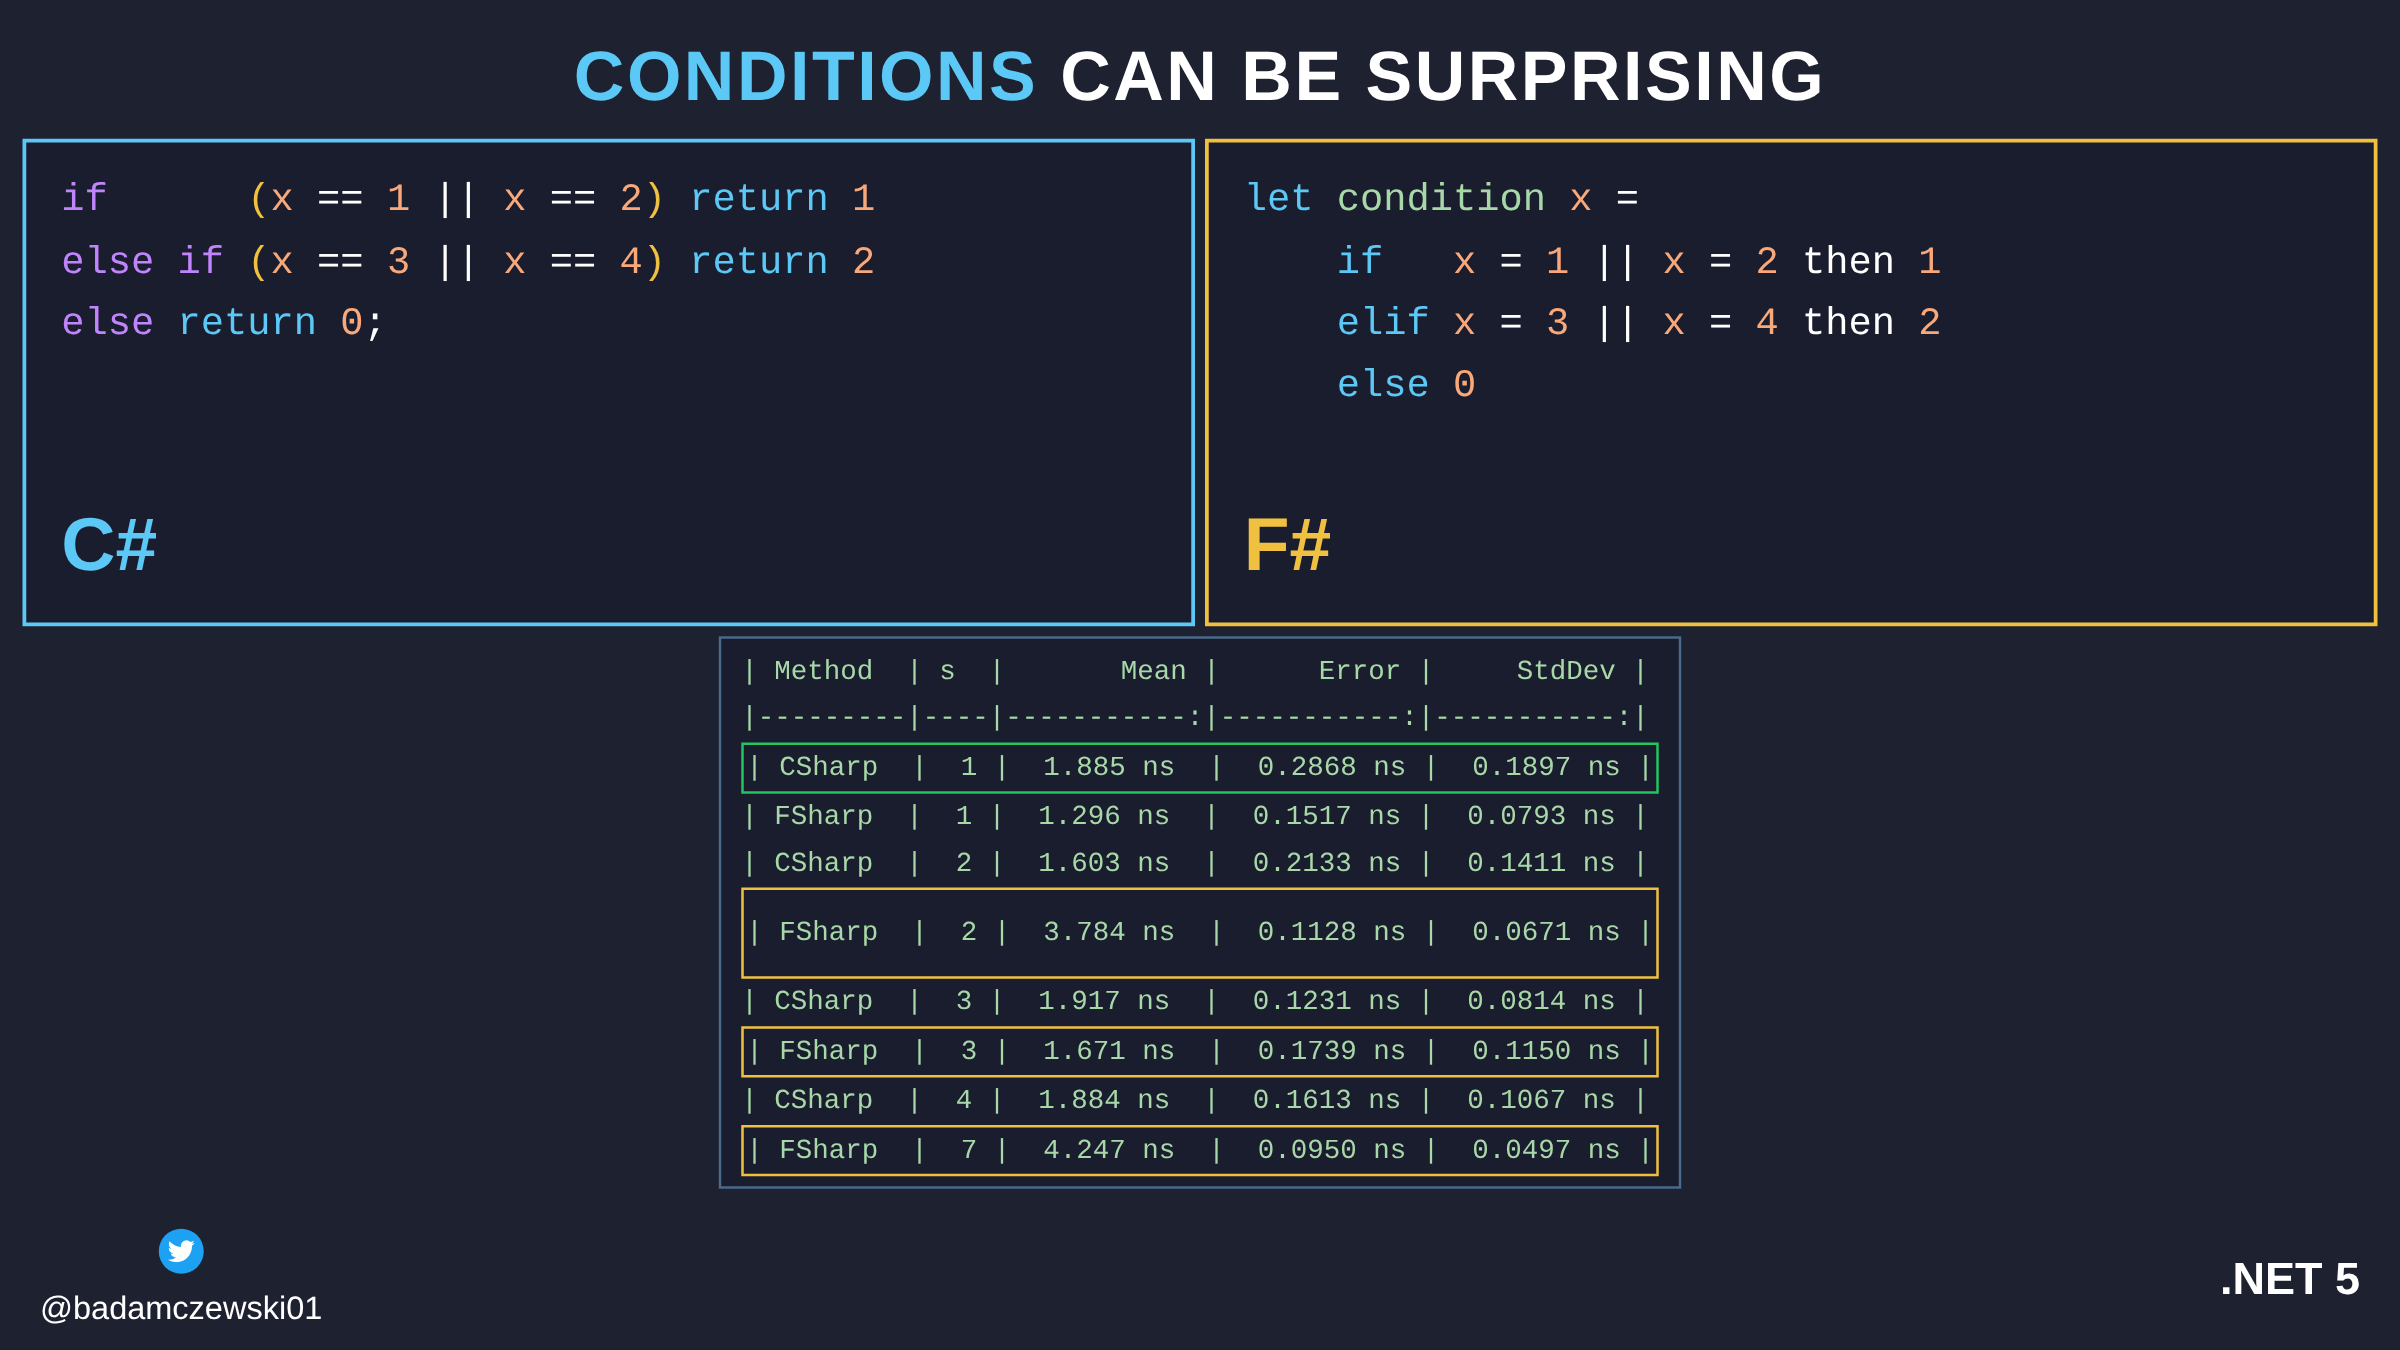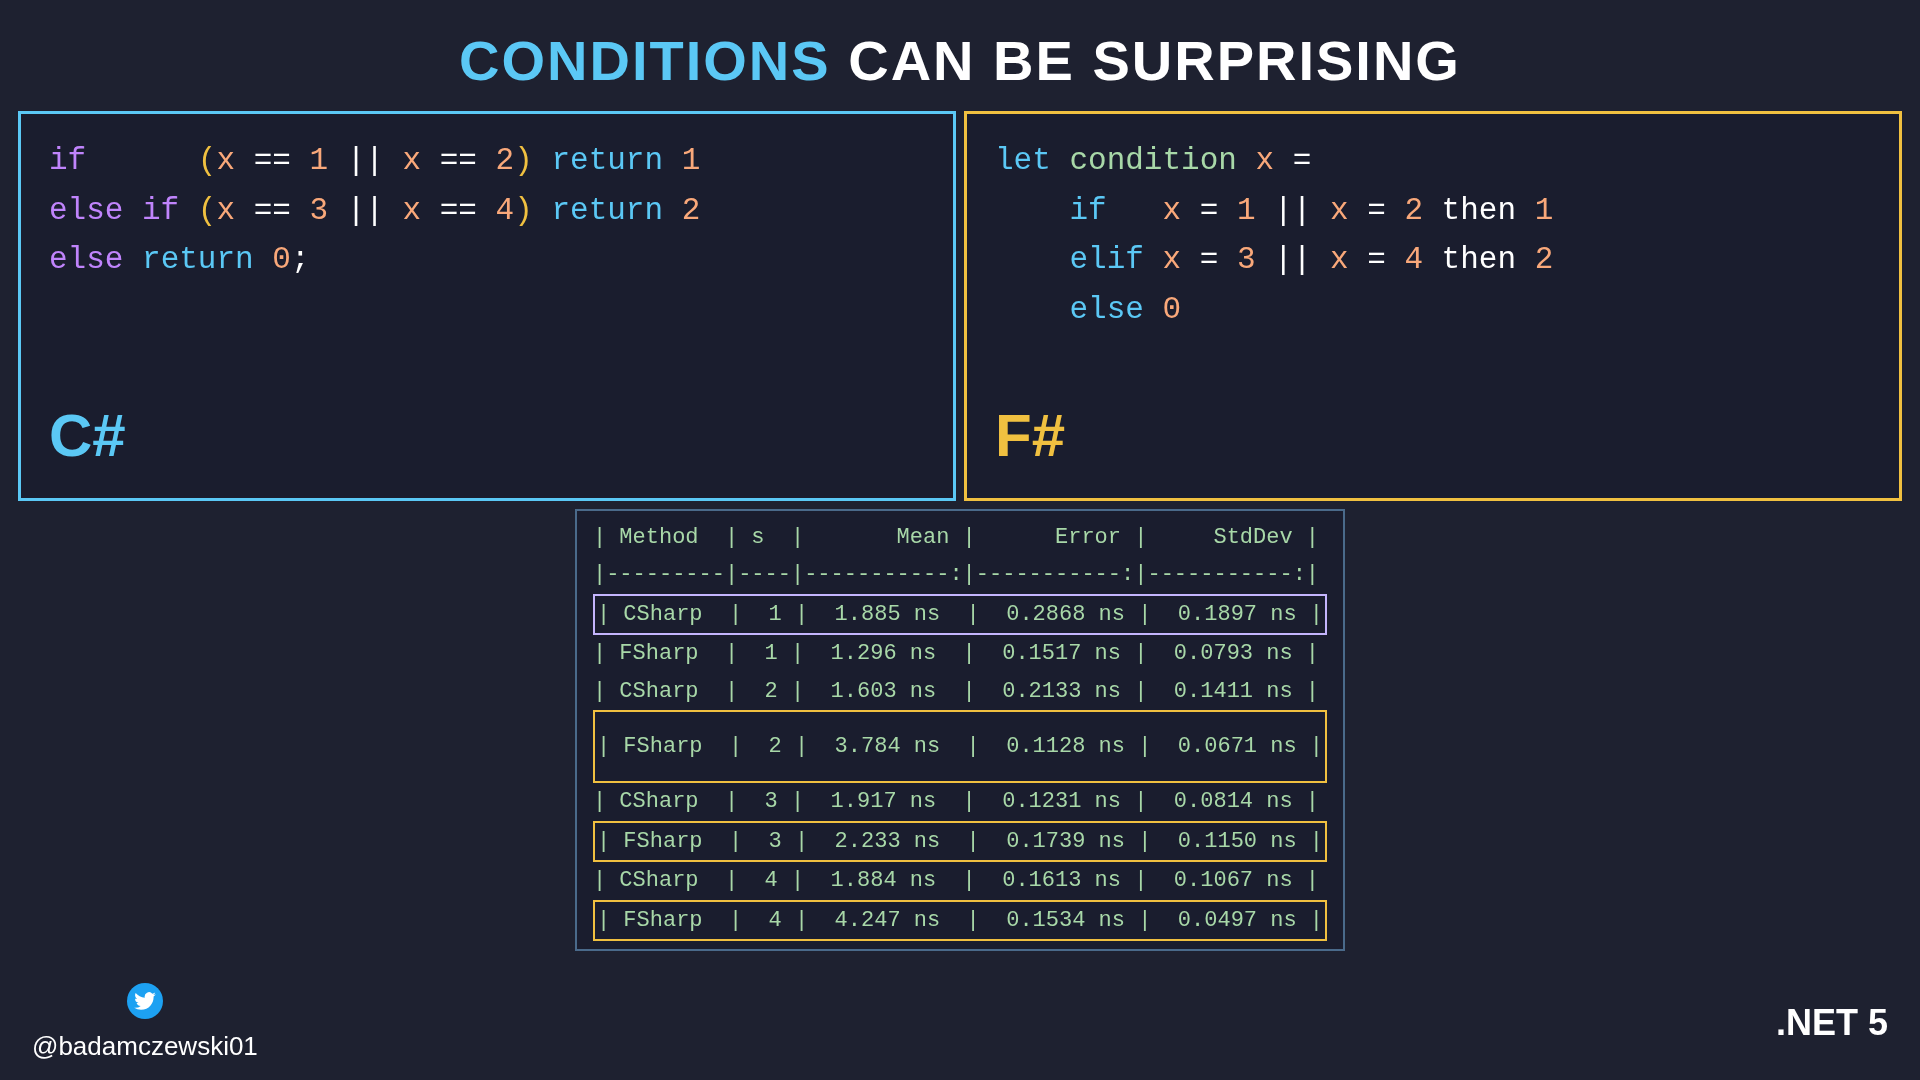--- a/index.html
+++ b/index.html
@@ -192,34 +192,34 @@
     <div class="lang-label lang-label-fsharp">F#</div>
   </div>
 
 </div>
 
 <div class="bench-table-wrapper">
   <div class="bench-table">
     <span class="bench-line col-header">| Method  | s  |       Mean |      Error |     StdDev |</span>
     <span class="bench-line col-sep">|---------|----|-----------:|-----------:|-----------:|</span>
     <span class="bench-line" style="display:flex; align-items:center;">
-      <span style="border: 2px solid #c4b5fd; display:inline-block; padding: 0 2px;">| CSharp  |  1 |  1.885 ns  |  0.2868 ns |  0.1897 ns |</span>
+      <span style="border: 2px solid #22c55e; display:inline-block; padding: 0 2px;">| CSharp  |  1 |  1.885 ns  |  0.2868 ns |  0.1897 ns |</span>
     </span>
     <span class="bench-line">| FSharp  |  1 |  1.296 ns  |  0.1517 ns |  0.0793 ns |</span>
     <span class="bench-line">| CSharp  |  2 |  1.603 ns  |  0.2133 ns |  0.1411 ns |</span>
     <span class="bench-line" style="display:flex; align-items:center;">
       <span style="border: 2px solid #f0c040; display:inline-block; padding: 16px 2px;">| FSharp  |  2 |  3.784 ns  |  0.1128 ns |  0.0671 ns |</span>
     </span>
     <span class="bench-line">| CSharp  |  3 |  1.917 ns  |  0.1231 ns |  0.0814 ns |</span>
     <span class="bench-line" style="display:flex; align-items:center;">
-      <span style="border: 2px solid #f0c040; display:inline-block; padding: 0 2px;">| FSharp  |  3 |  2.233 ns  |  0.1739 ns |  0.1150 ns |</span>
+      <span style="border: 2px solid #f0c040; display:inline-block; padding: 0 2px;">| FSharp  |  3 |  1.671 ns  |  0.1739 ns |  0.1150 ns |</span>
     </span>
     <span class="bench-line">| CSharp  |  4 |  1.884 ns  |  0.1613 ns |  0.1067 ns |</span>
     <span class="bench-line" style="display:flex; align-items:center;">
-      <span style="border: 2px solid #f0c040; display:inline-block; padding: 0 2px;">| FSharp  |  4 |  4.247 ns  |  0.1534 ns |  0.0497 ns |</span>
+      <span style="border: 2px solid #f0c040; display:inline-block; padding: 0 2px;">| FSharp  |  7 |  4.247 ns  |  0.0950 ns |  0.0497 ns |</span>
     </span>
   </div>
 </div>
 
 <div class="footer">
   <div class="twitter-handle">
     <div class="twitter-icon">
       <svg width="22" height="18" viewBox="0 0 24 20" fill="white">
         <path d="M23.954 2.569a10 10 0 0 1-2.825.775 4.958 4.958 0 0 0 2.163-2.723 9.99 9.99 0 0 1-3.127 1.195 4.92 4.92 0 0 0-8.384 4.482C7.691 6.094 4.066 4.13 1.64 1.161a4.822 4.822 0 0 0-.666 2.475c0 1.71.87 3.213 2.188 4.096a4.904 4.904 0 0 1-2.228-.616v.06a4.923 4.923 0 0 0 3.946 4.827 4.996 4.996 0 0 1-2.212.085 4.937 4.937 0 0 0 4.604 3.417 9.868 9.868 0 0 1-6.102 2.105c-.39 0-.779-.023-1.17-.067a13.995 13.995 0 0 0 7.557 2.209c9.054 0 13.999-7.496 13.999-13.986 0-.209 0-.42-.015-.63a9.936 9.936 0 0 0 2.46-2.548l-.047-.02z"></path>
       </svg>

